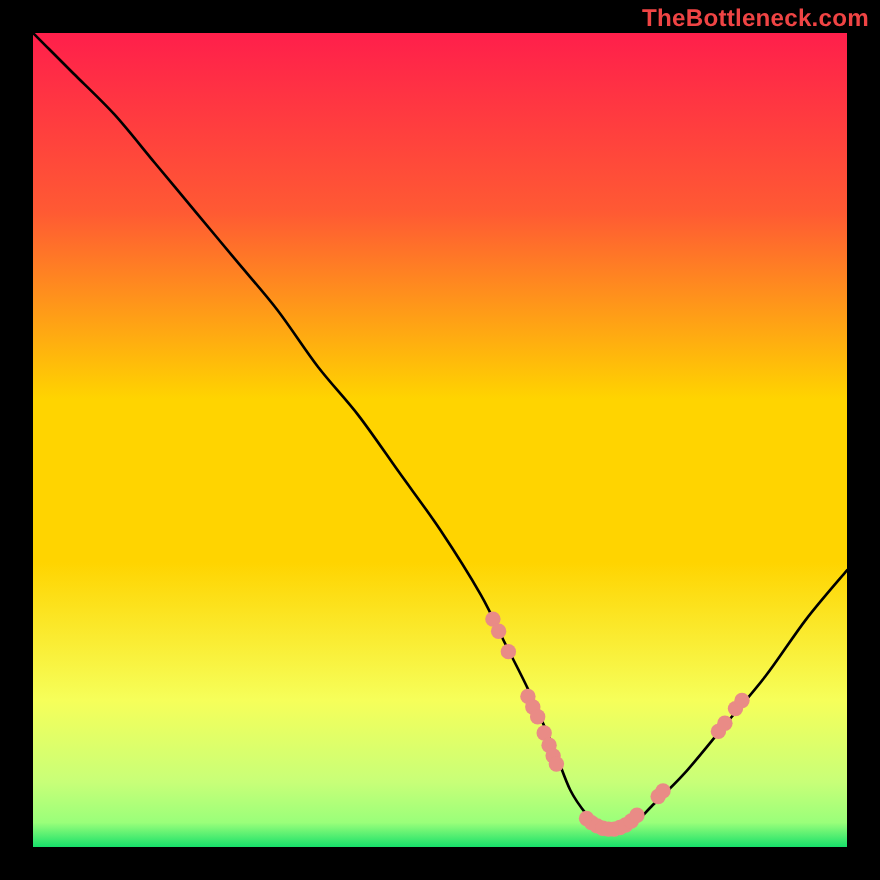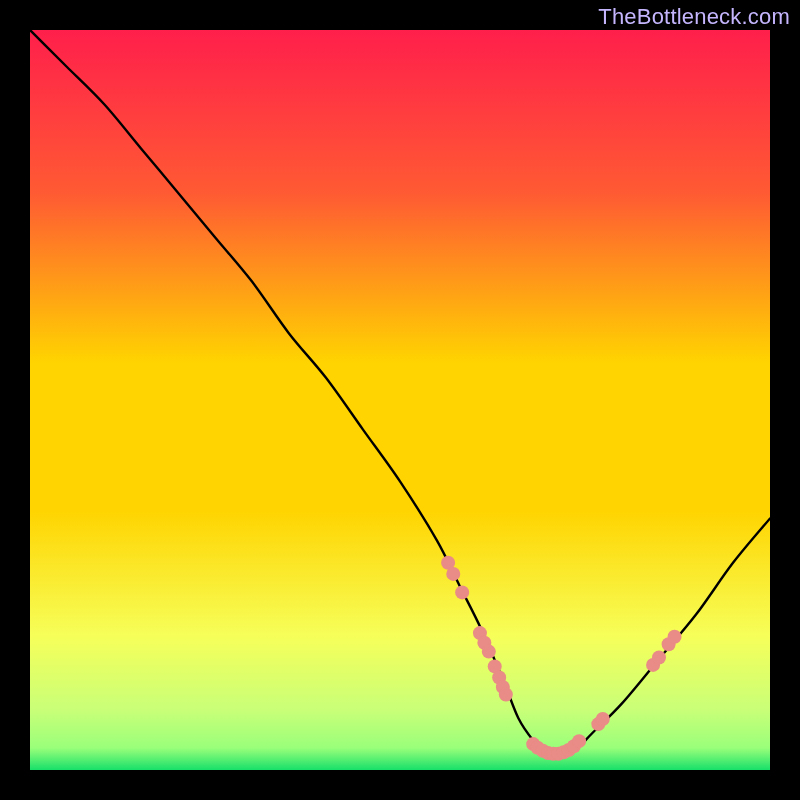--- a/index.html
+++ b/index.html
@@ -14,23 +14,23 @@
   .outer {
     position: relative;
     width: 800px;
     height: 800px;
     background: #000;
   }
   .watermark {
     position: absolute;
     top: 4px;
     right: 10px;
-    color: #c4b5fd;
+    color: #ef4444;
     font-size: 22px;
-    font-weight: 400;
+    font-weight: 700;
     letter-spacing: 0.2px;
     z-index: 20;
   }
   .plot-frame {
     position: absolute;
     left: 30px;
     top: 30px;
     width: 740px;
     height: 740px;
     background: #000;

